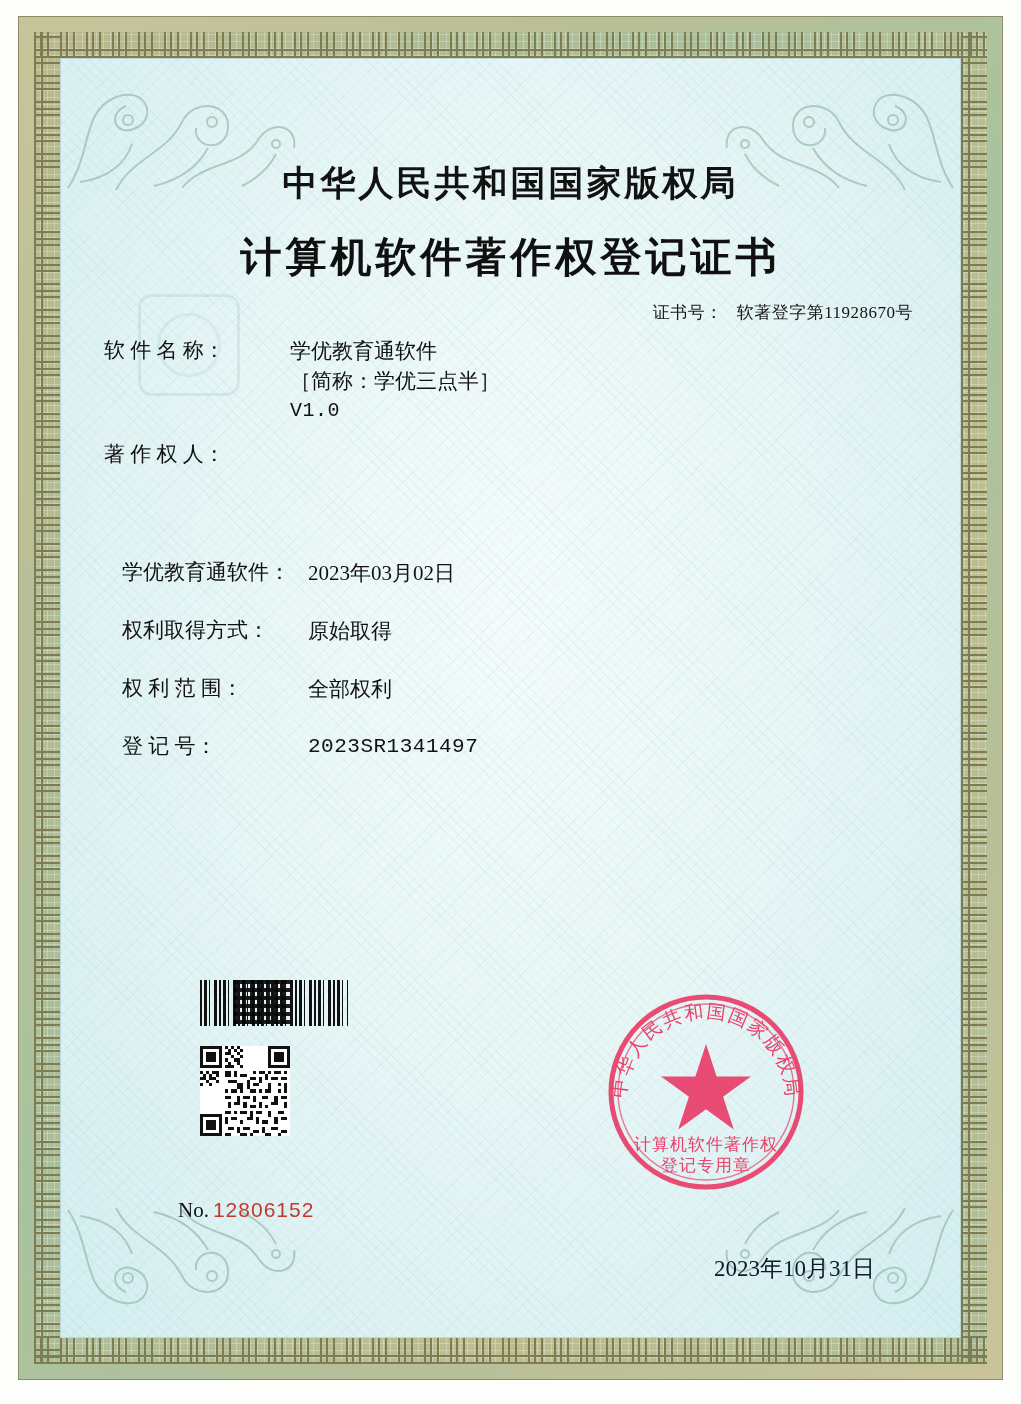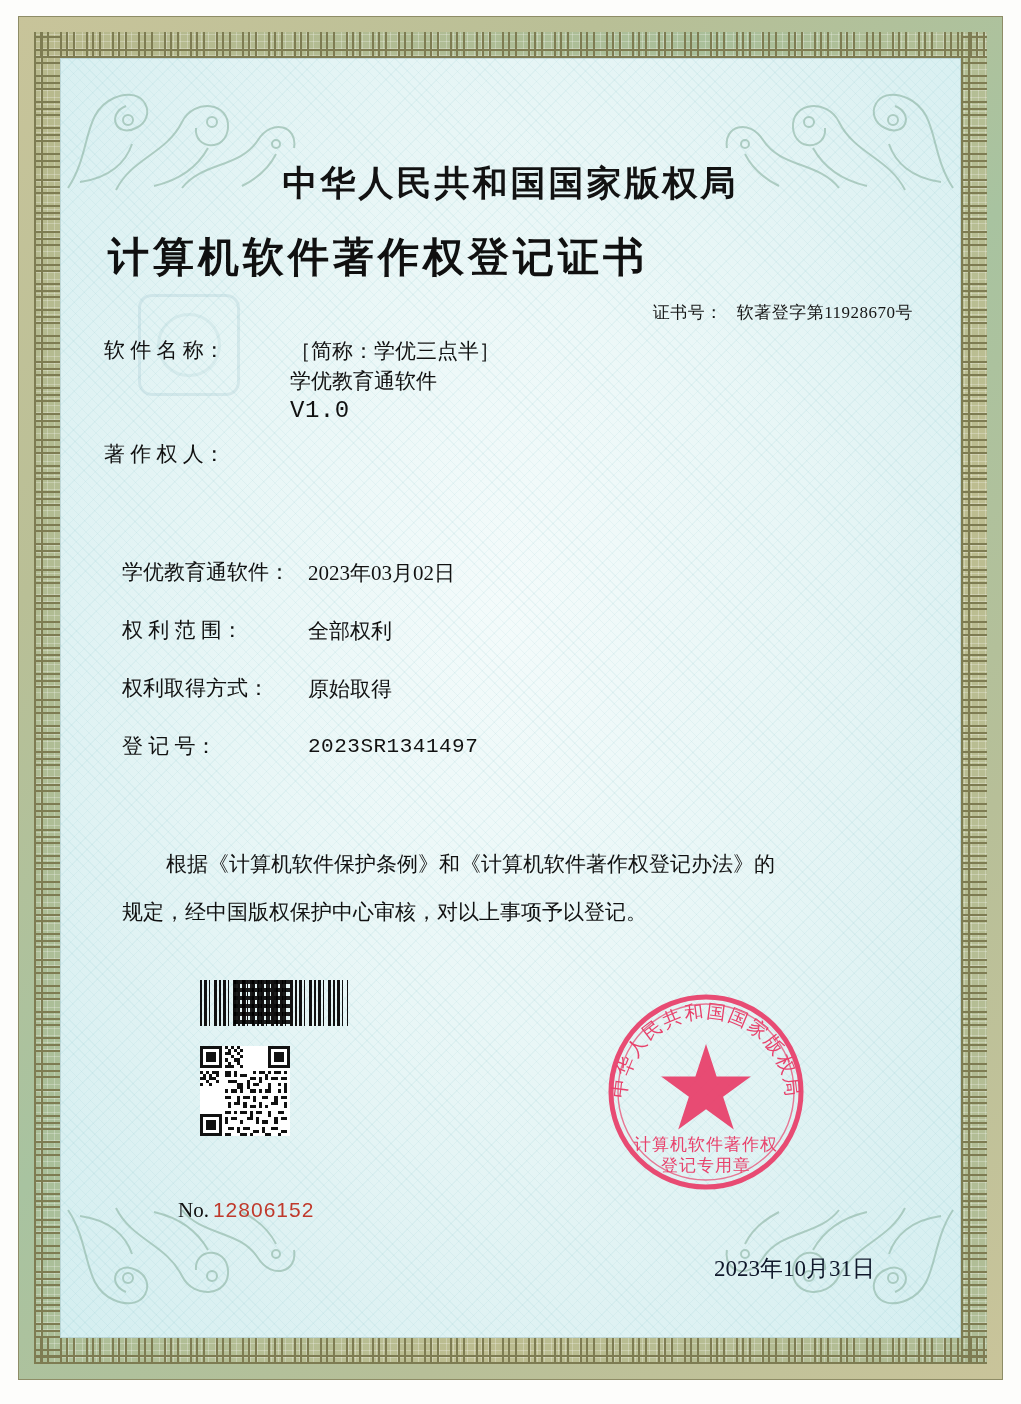--- a/index.html
+++ b/index.html
@@ -127,26 +127,26 @@
     font-size: 35px;
     letter-spacing: 3px;
     font-weight: 700;
     font-family: "DejaVu Serif", "Liberation Serif", serif;
     color: #121212;
   }
   .title-sub {
     position: absolute;
     left: 0; top: 172px;
     width: 901px;
+    text-align: center;
     font-size: 41px;
     letter-spacing: 4px;
     font-weight: 700;
     font-family: "DejaVu Serif", "Liberation Serif", serif;
     color: #101010;
-    padding-left: 48px;
   }
   .cert-no {
     position: absolute;
     right: 48px; top: 243px;
     font-size: 17px;
     letter-spacing: 0.5px;
     white-space: nowrap;
     color: #161616;
   }
   .cert-no .label { margin-right: 14px; }
@@ -182,21 +182,21 @@
     letter-spacing: 0px;
     white-space: nowrap;
     color: #111;
   }
   .row .val {
     font-size: 21px;
     line-height: 30px;
     color: #111;
   }
   .row .val .line { display: block; white-space: nowrap; }
-  .mono { font-family: "Liberation Mono", "DejaVu Sans Mono", monospace; font-size: 24px; letter-spacing: 0.5px;}
+  .mono { font-family: "Liberation Mono", "DejaVu Sans Mono", monospace; font-size: 20px; letter-spacing: 0.5px;}
 
   .rows2 { position: absolute; left: 62px; top: 500px; width: 790px; }
   .rows2 .row { margin-bottom: 28px; }
 
   .statement {
     position: absolute;
     left: 62px; top: 782px;
     width: 790px;
     font-size: 21px;
     line-height: 48px;
@@ -337,53 +337,49 @@
     <div class="title-sub">计算机软件著作权登记证书</div>
 
     <div class="cert-no">
       <span class="label">证书号：</span><span class="value">软著登字第11928670号</span>
     </div>
 
     <div class="rows">
       <div class="row">
         <div class="lbl">软 件 名 称：</div>
         <div class="val">
+          <span class="line">学优教育通软件</span>
           <span class="line">［简称：学优三点半］</span>
-          <span class="line">学优教育通软件</span>
           <span class="line mono">V1.0</span>
         </div>
       </div>
       <div class="row" style="margin-top:14px;">
         <div class="lbl">著 作 权 人：</div>
       </div>
     </div>
 
     <div class="rows2">
       <div class="row">
         <div class="lbl">学优教育通软件：</div>
         <div class="val">2023年03月02日</div>
       </div>
       <div class="row">
+        <div class="lbl">权利取得方式：</div>
+        <div class="val">原始取得</div>
+      </div>
+      <div class="row">
         <div class="lbl">权 利 范 围：</div>
         <div class="val">全部权利</div>
-      </div>
-      <div class="row">
-        <div class="lbl">权利取得方式：</div>
-        <div class="val">原始取得</div>
       </div>
       <div class="row">
         <div class="lbl">登  记  号：</div>
         <div class="val mono">2023SR1341497</div>
       </div>
     </div>
 
-    <div class="statement">
-      <p class="indent">根据《计算机软件保护条例》和《计算机软件著作权登记办法》的</p>
-      <p>规定，经中国版权保护中心审核，对以上事项予以登记。</p>
-    </div>
 
     <div class="barcode"></div>
     <div class="barcode-dm"></div>
 
     <div class="qr">
       <svg width="90" height="90" viewBox="0 0 29 29" shape-rendering="crispEdges">
         <rect width="29" height="29" fill="#fff"></rect>
         <g fill="#111">
           <rect x="0" y="0" width="7" height="1"></rect>
             <rect x="0" y="6" width="7" height="1"></rect>

